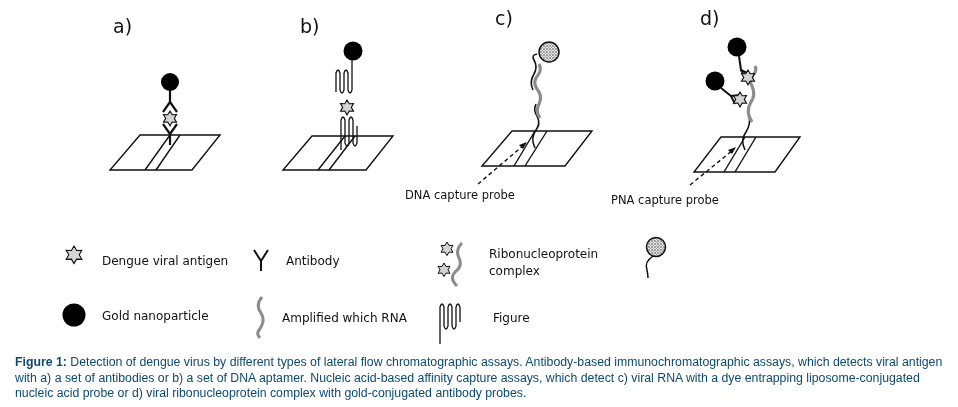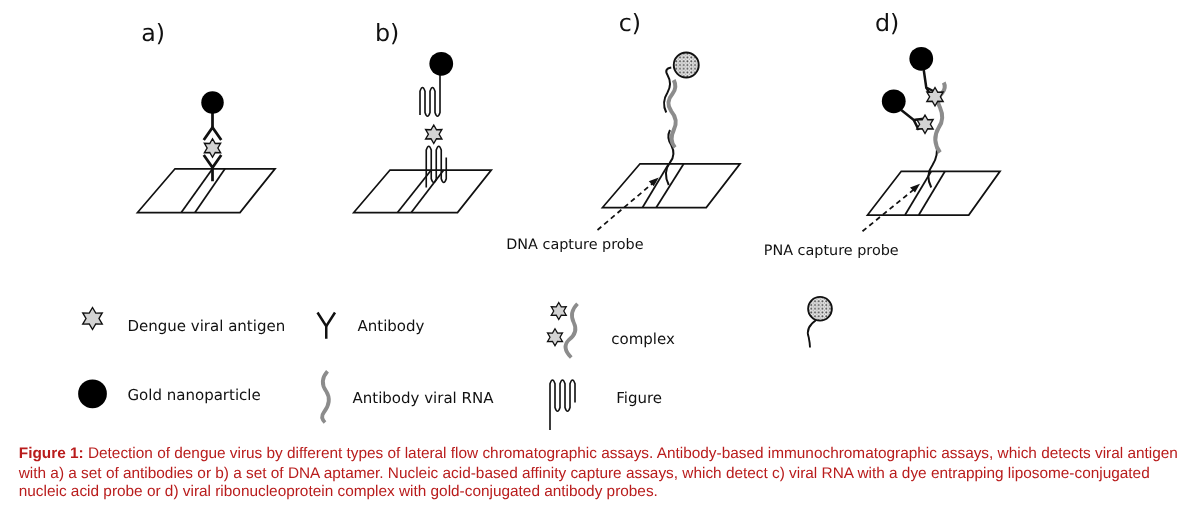--- a/index.html
+++ b/index.html
@@ -1,21 +1,21 @@
 <!DOCTYPE html>
 <html><head>
 <meta charset="utf-8">
 <style>
   html, body { margin:0; padding:0; background:#ffffff; }
   body { width:958px; height:407px; position:relative; overflow:hidden; font-family:"DejaVu Sans", sans-serif; }
   #diagram { position:absolute; left:0; top:0; width:958px; height:350px; }
   .panel-label { font-family:"DejaVu Sans", sans-serif; font-size:19px; fill:#111; }
   .callout { font-family:"DejaVu Sans", sans-serif; font-size:11.5px; fill:#111; }
   .legend-text { position:absolute; font-family:"DejaVu Sans", sans-serif; font-size:12px; color:#111; line-height:17px; }
-  .caption { position:absolute; left:15px; top:355px; width:935px; font-family:"Liberation Sans", sans-serif; font-size:12.3px; line-height:15.5px; color:#b91c1c; }
+  .caption { position:absolute; left:15px; top:355px; width:935px; font-family:"Liberation Sans", sans-serif; font-size:12.3px; line-height:15.5px; color:#0c4a6e; }
   .caption b { font-weight:bold; }
 </style>
 </head>
 <body>
 
 <svg id="diagram" width="958" height="350" viewBox="0 0 958 350" xmlns="http://www.w3.org/2000/svg">
   <defs>
     <pattern id="dots" width="3" height="3" patternUnits="userSpaceOnUse">
       <rect width="3" height="3" fill="#e8e8e8"></rect>
       <circle cx="1" cy="1" r="0.8" fill="#444"></circle>
@@ -117,23 +117,23 @@
     <g>
       <circle cx="656" cy="247" r="9.5" fill="url(#dots)" stroke="#111" stroke-width="1.5"></circle>
       <path fill="none" stroke="#111" stroke-width="1.5" d="M653,256 Q644,262 647,270 Q648,275 648,278"></path>
     </g>
   </g>
 </svg>
 
 <div class="legend-text" style="left:102px; top:253px;">Dengue viral antigen</div>
 <div class="legend-text" style="left:102px; top:308px;">Gold nanoparticle</div>
 <div class="legend-text" style="left:286px; top:253px;">Antibody</div>
-<div class="legend-text" style="left:282px; top:310px;">Antibody viral RNA</div>
+<div class="legend-text" style="left:282px; top:310px;">Amplified which RNA</div>
 <div class="legend-text" style="left:489px; top:246px;">
-  <br>
+  <span>Ribonucleoprotein</span><br>
   <span>complex</span>
 </div>
 <div class="legend-text" style="left:493px; top:310px;">Figure</div>
 <div class="legend-text" style="left:683px; top:246px;">
   <br>
 </div>
 
 <div class="caption"><b>Figure 1:</b><span> Detection of dengue virus by different types of lateral flow chromatographic assays. Antibody-based immunochromatographic assays, which detects viral antigen with a) a set of antibodies or b) a set of DNA aptamer. Nucleic acid-based affinity capture assays, which detect c) viral RNA with a dye entrapping liposome-conjugated nucleic acid probe or d) viral ribonucleoprotein complex with gold-conjugated antibody probes.</span></div>
 
 </body></html>

